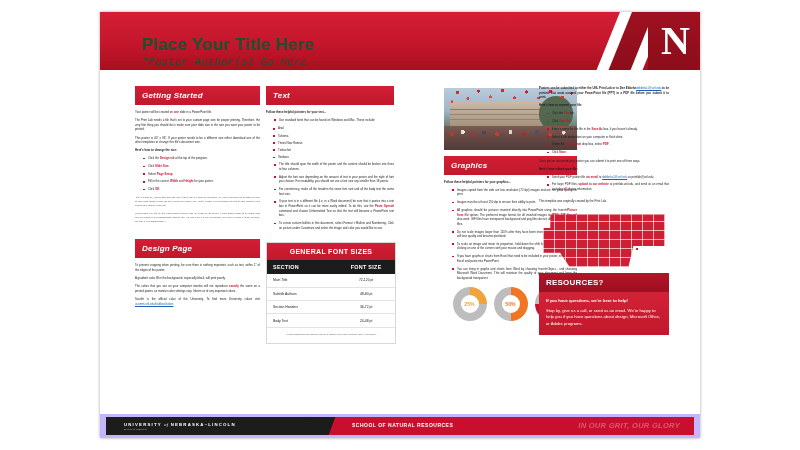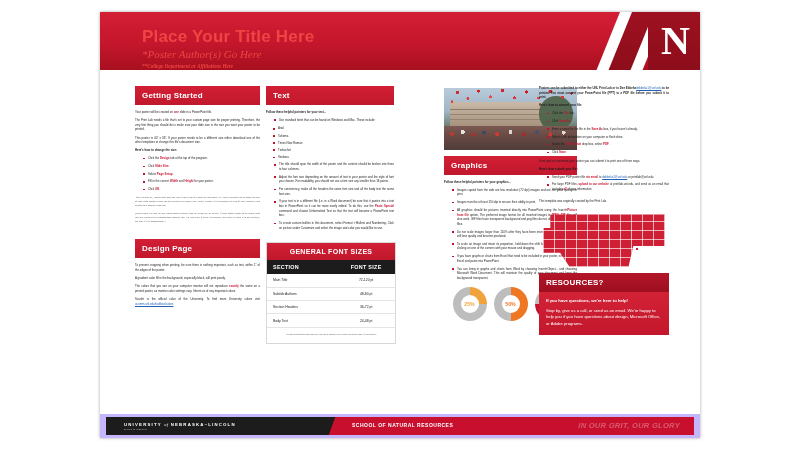--- a/index.html
+++ b/index.html
@@ -38,38 +38,38 @@
     background:linear-gradient(180deg,#9e1120 0%,#8d0d1b 100%);
     transform:skewX(-22deg);transform-origin:top left;
   }
   .logo-n{
     position:absolute;right:10px;top:9px;
     width:30px;height:40px;color:#ffffff;
     font-family:"Liberation Serif", serif;
     font-weight:bold;font-size:40px;line-height:40px;text-align:center;
     letter-spacing:-1px;
   }
-  .ttl{position:absolute;left:42px;top:15px;color:#ef4444;}
+  .ttl{position:absolute;left:42px;top:23px;color:#14532d;}
   .ttl .t1{font-size:17px;font-weight:bold;letter-spacing:.2px;line-height:19px;}
-  .ttl .t2{font-family:Liberation Serif, serif;font-style:italic;font-size:11px;line-height:14px;margin-top:1px;}
+  .ttl .t2{font-family:Liberation Mono, monospace;font-style:italic;font-size:11px;line-height:14px;margin-top:1px;}
   .ttl .t3{font-family:"Liberation Serif", serif;font-style:italic;font-weight:bold;font-size:5.2px;line-height:8px;margin-top:1px;}
 
   
   .body{position:absolute;left:0;top:58px;width:600px;height:344px;padding:0;}
   .col{position:absolute;top:16px;}
   .c1{left:35px;width:125px;}
   .c2{left:166px;width:128px;}
   .c3{left:300px;width:133px;margin-left:44px;}
   .c4{left:439px;width:130px;}
 
   
   .sect-hd{
     background:linear-gradient(180deg,#d21f35 0%,#c1182c 100%);
     color:#ffffff;font-weight:bold;font-size:8px;letter-spacing:.2px;
-    padding:5px 7px;margin-bottom:5px;
+    padding:5px 7px;margin-bottom:5px;font-style:italic;
   }
   .p{font-size:2.9px;line-height:4.6px;color:#1c1c1c;margin:0 0 3.6px 0;text-align:justify;}
   .p b{color:#1c1c1c;}
   .rd{color:#c8102e;font-weight:bold;}
   .lk{color:#1f5fb4;text-decoration:underline;}
   .lab{font-size:2.9px;line-height:4.6px;font-weight:bold;color:#1c1c1c;margin:0 0 3.2px 0;}
   ul.bl{margin:0 0 4px 0;padding:0 0 0 8px;list-style:none;}
   ul.bl li{
     font-size:2.9px;line-height:4.6px;color:#1c1c1c;margin:0 0 3.2px 0;
     position:relative;padding-left:5px;text-align:justify;

